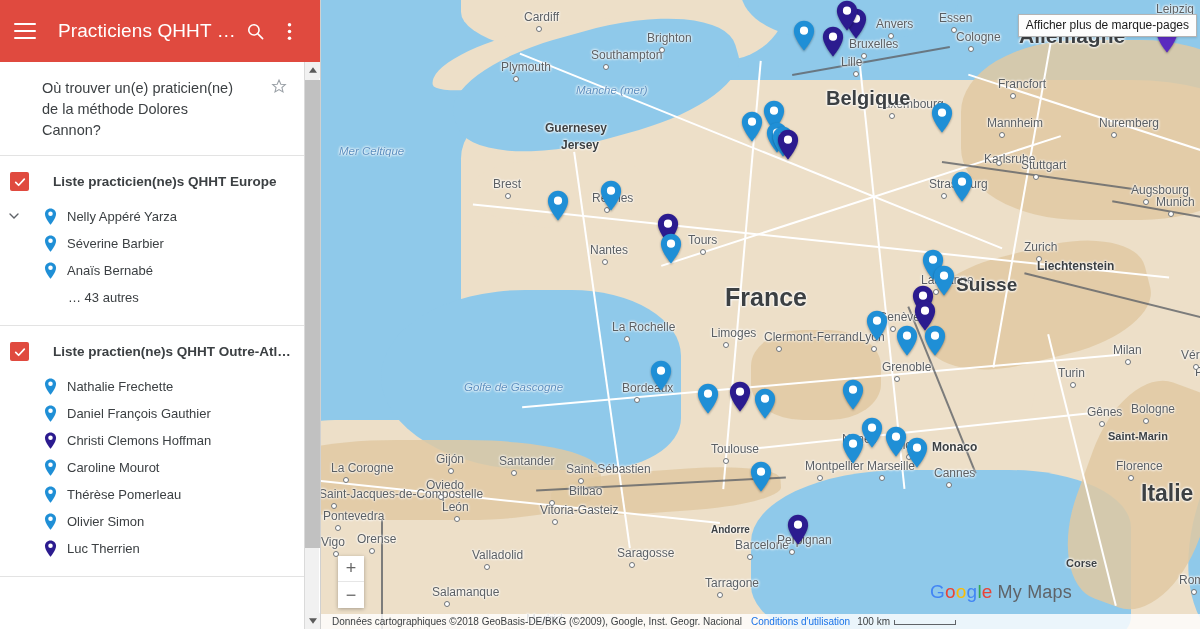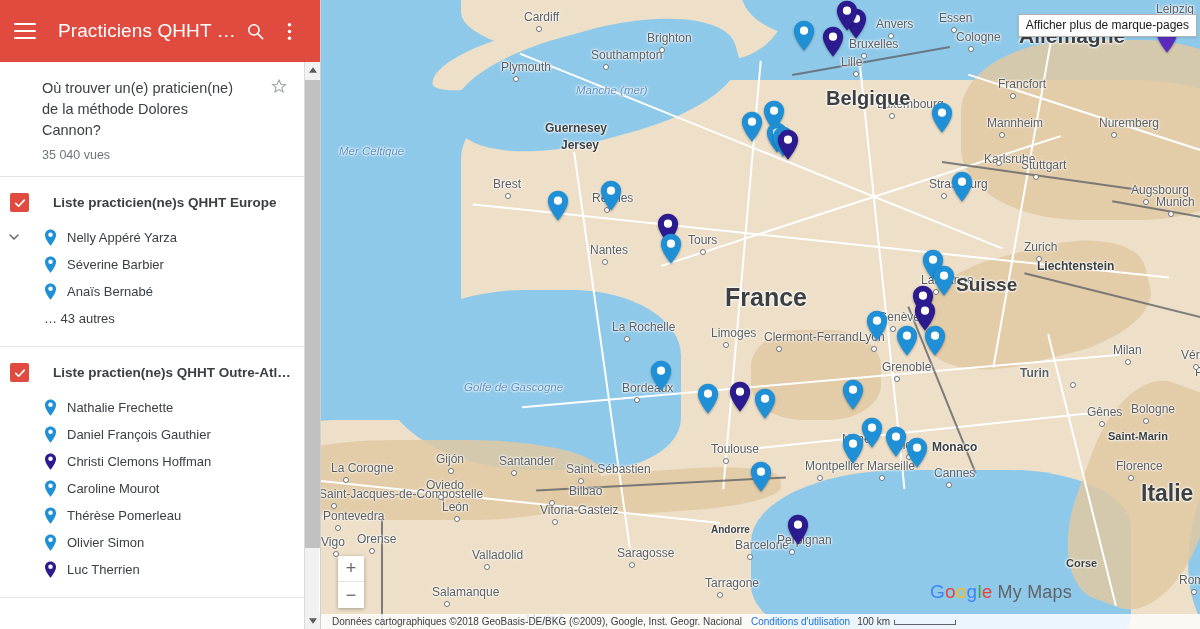--- a/index.html
+++ b/index.html
@@ -61,21 +61,21 @@
     width: 19px; height: 19px; background: #e04a3f; border-radius: 2px;
     display: flex; align-items: center; justify-content: center;
     flex: 0 0 auto; cursor: pointer;
   }
   .cbox svg { display:block; }
   .layer-title { font-size: 13.5px; font-weight: bold; color: #3c4043; margin-left: 24px;
                  white-space: nowrap; overflow: hidden; text-overflow: ellipsis; }
   .feature { display: flex; align-items: center; height: 27px; padding-left: 44px; cursor: pointer; }
   .feature .pin { width: 13px; flex: 0 0 auto; display:flex; align-items:center; }
   .feature .fname { font-size: 13px; color: #3c4043; margin-left: 10px; white-space: nowrap; }
-  .more { font-size: 13px; color: #3c4043; padding-left: 44px; height: 27px; line-height: 27px; cursor: pointer; }
+  .more { font-size: 13px; color: #3c4043; padding-left: 68px; height: 27px; line-height: 27px; cursor: pointer; }
   .chev { position: absolute; left: 6px; cursor: pointer; }
 
   
   #sbar { position: absolute; right: 1px; top: 62px; width: 15px; height: 567px;
           background: #f1f1f1; border-left: 1px solid #dadada; }
   .sbtn { width: 15px; height: 16px; background: #f1f1f1; display:flex; align-items:center; justify-content:center; cursor:pointer; }
   #sthumb { position: absolute; left: 0; top: 18px; width: 15px; height: 468px;
             background: #c1c1c1; cursor: pointer; }
   #sbtn-dn { position: absolute; bottom: 0; left: 0; }
 
@@ -205,21 +205,21 @@
         <div class="lbl city" style="left: 538px; top: 330px; font-size: 12px;">Lyon</div>
         <div class="lbl city" style="left: 557px; top: 310px; font-size: 12px;">Genève</div>
         <div class="lbl city" style="left: 561px; top: 360px; font-size: 12px;">Grenoble</div>
         <div class="lbl city" style="left: 301px; top: 381px; font-size: 12px;">Bordeaux</div>
         <div class="lbl city" style="left: 390px; top: 442px; font-size: 12px;">Toulouse</div>
         <div class="lbl city" style="left: 484px; top: 459px; font-size: 12px;">Montpellier</div>
         <div class="lbl city" style="left: 521px; top: 432px; font-size: 12px;">Nîmes</div>
         <div class="lbl city" style="left: 546px; top: 459px; font-size: 12px;">Marseille</div>
         <div class="lbl city" style="left: 613px; top: 466px; font-size: 12px;">Cannes</div>
         <div class="lbl city" style="left: 573px; top: 438px; font-size: 12px;">Nice</div>
-        <div class="lbl city" style="left: 699px; top: 366px; font-size: 12px; font-weight: bold;">Turin</div>
+        <div class="lbl city" style="left: 737px; top: 366px; font-size: 12px;">Turin</div>
         <div class="lbl city" style="left: 792px; top: 343px; font-size: 12px;">Milan</div>
         <div class="lbl city" style="left: 860px; top: 348px; font-size: 12px;">Vérone</div>
         <div class="lbl city" style="left: 874px; top: 365px; font-size: 12px;">Padoue</div>
         <div class="lbl city" style="left: 766px; top: 405px; font-size: 12px;">Gênes</div>
         <div class="lbl city" style="left: 810px; top: 402px; font-size: 12px;">Bologne</div>
         <div class="lbl city" style="left: 795px; top: 459px; font-size: 12px;">Florence</div>
         <div class="lbl city" style="left: 858px; top: 573px; font-size: 12px;">Rome</div>
         <div class="lbl city" style="left: 600px; top: 273px; font-size: 12px;">Lausanne</div>
         <div class="lbl city" style="left: 10px; top: 461px; font-size: 12px;">La Corogne</div>
         <div class="lbl city" style="left: -2px; top: 487px; font-size: 12px;">Saint-Jacques-de-Compostelle</div>
@@ -573,21 +573,20 @@
             <circle cx="3" cy="19" r="2.1"></circle>
         </svg>
       </div>
     </div>
 
     <div id="panel">
       <div id="panelinner">
 
         <div id="infocard">
           <div id="maptitle">Où trouver un(e) praticien(ne) de la méthode Dolores Cannon?</div>
-          <div id="views">35 040 vues</div>
           <div id="star">
             <svg width="16" height="16" viewBox="0 0 24 24" fill="none" stroke="#9aa0a6" stroke-width="1.6">
               <polygon points="12,3 14.7,9.3 21.5,9.8 16.4,14.3 18,21 12,17.4 6,21 7.6,14.3 2.5,9.8 9.3,9.3"></polygon>
             </svg>
           </div>
         </div>
 
         <div id="layers">
             <div class="layer">
               <div class="layer-head">

